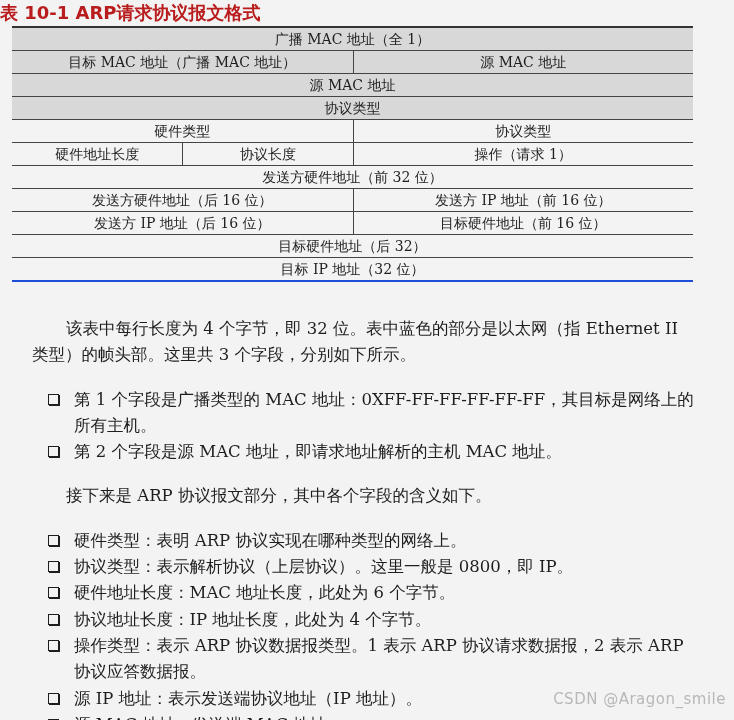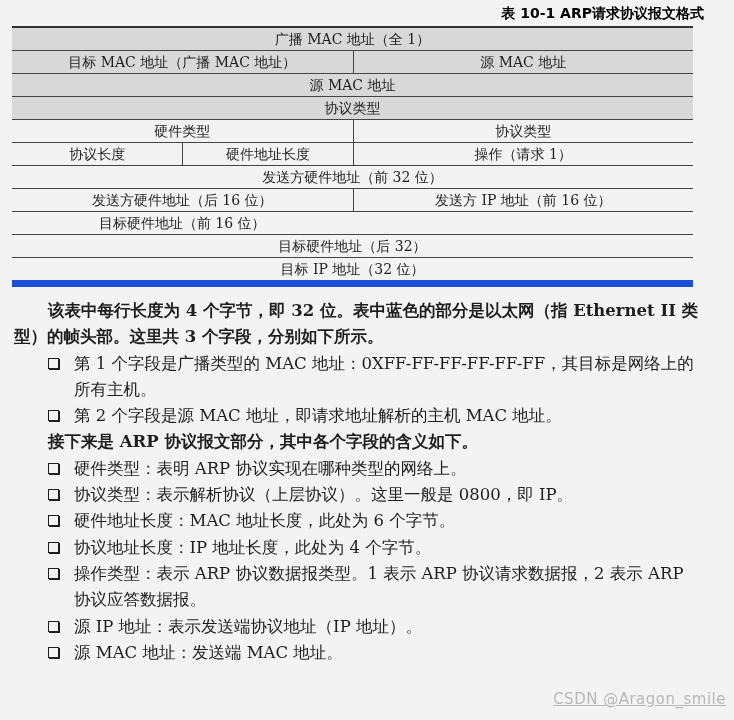--- a/index.html
+++ b/index.html
@@ -5,62 +5,62 @@
   html, body { margin:0; padding:0; }
   body {
     width:734px; height:720px; overflow:hidden;
     background:#f3f3f3;
     color:#1e1e1e;
     font-family:"DejaVu Serif","Liberation Serif",serif;
     position:relative;
   }
   .title {
     position:absolute; top:2px; left:0; width:704px;
-    text-align:right;
+    text-align:left;
     font-family:"DejaVu Sans","Liberation Sans",sans-serif;
-    font-weight:bold; font-size:14px; line-height:22px;
-    color:#000000;
+    font-weight:bold; font-size:18px; line-height:22px;
+    color:#b91c1c;
   }
   .table {
     position:absolute; left:12px; top:26px; width:681px;
     border-top:2px solid #333;
-    border-bottom:7px solid #1d4ed8;
+    border-bottom:2px solid #1d4ed8;
   }
   .row {
     display:flex; height:22px;
     border-bottom:1px solid #444;
     font-size:14px; line-height:22px;
   }
   .row:last-child { border-bottom:none; }
   .row.shaded { background:#d8d8d8; }
   .cell {
     text-align:center; white-space:nowrap; overflow:hidden;
     box-sizing:border-box;
   }
   .cell + .cell { border-left:1px solid #444; }
   .full { width:100%; }
   .half { width:50%; }
   .quarter { width:25%; }
   .text {
     position:absolute; left:14px; top:298px; width:690px;
     font-size:16.5px; line-height:26.3px;
   }
-  .para { margin:0;font-weight:bold; }
+  .para { margin:18px; }
   .para.indent { text-indent:34px; }
   .item { display:flex; margin:0; padding-left:34px; }
   .bullet {
     flex:none; width:11px; height:11px; margin-top:7px; margin-right:15px;
     border:1.5px solid #1e1e1e; box-sizing:border-box;
     box-shadow:1px 1px 0 #1e1e1e;
   }
   .item-text { flex:1; }
   .watermark {
     position:absolute; right:8px; top:690px;
     font-family:"DejaVu Sans","Liberation Sans",sans-serif;
-    font-size:15px; color:#b8b8b8; letter-spacing:0.5px;text-decoration:underline;
+    font-size:15px; color:#b8b8b8; letter-spacing:0.5px;
   }
 </style>
 </head>
 <body>
 
 <div class="title">表 10-1   ARP请求协议报文格式</div>
 
 <div class="table" id="arp-table">
     <div class="row shaded">
       <div class="cell full">广播 MAC 地址（全 1）</div>
@@ -73,32 +73,33 @@
       <div class="cell full">源 MAC 地址</div>
     </div>
     <div class="row shaded">
       <div class="cell full">协议类型</div>
     </div>
     <div class="row">
       <div class="cell half">硬件类型</div>
       <div class="cell half">协议类型</div>
     </div>
     <div class="row">
+      <div class="cell quarter">硬件地址长度</div>
       <div class="cell quarter">协议长度</div>
-      <div class="cell quarter">硬件地址长度</div>
       <div class="cell half">操作（请求 1）</div>
     </div>
     <div class="row">
       <div class="cell full">发送方硬件地址（前 32 位）</div>
     </div>
     <div class="row">
       <div class="cell half">发送方硬件地址（后 16 位）</div>
       <div class="cell half">发送方 IP 地址（前 16 位）</div>
     </div>
     <div class="row">
+      <div class="cell half">发送方 IP 地址（后 16 位）</div>
       <div class="cell half">目标硬件地址（前 16 位）</div>
     </div>
     <div class="row">
       <div class="cell full">目标硬件地址（后 32）</div>
     </div>
     <div class="row">
       <div class="cell full">目标 IP 地址（32 位）</div>
     </div>
   </div>
 

